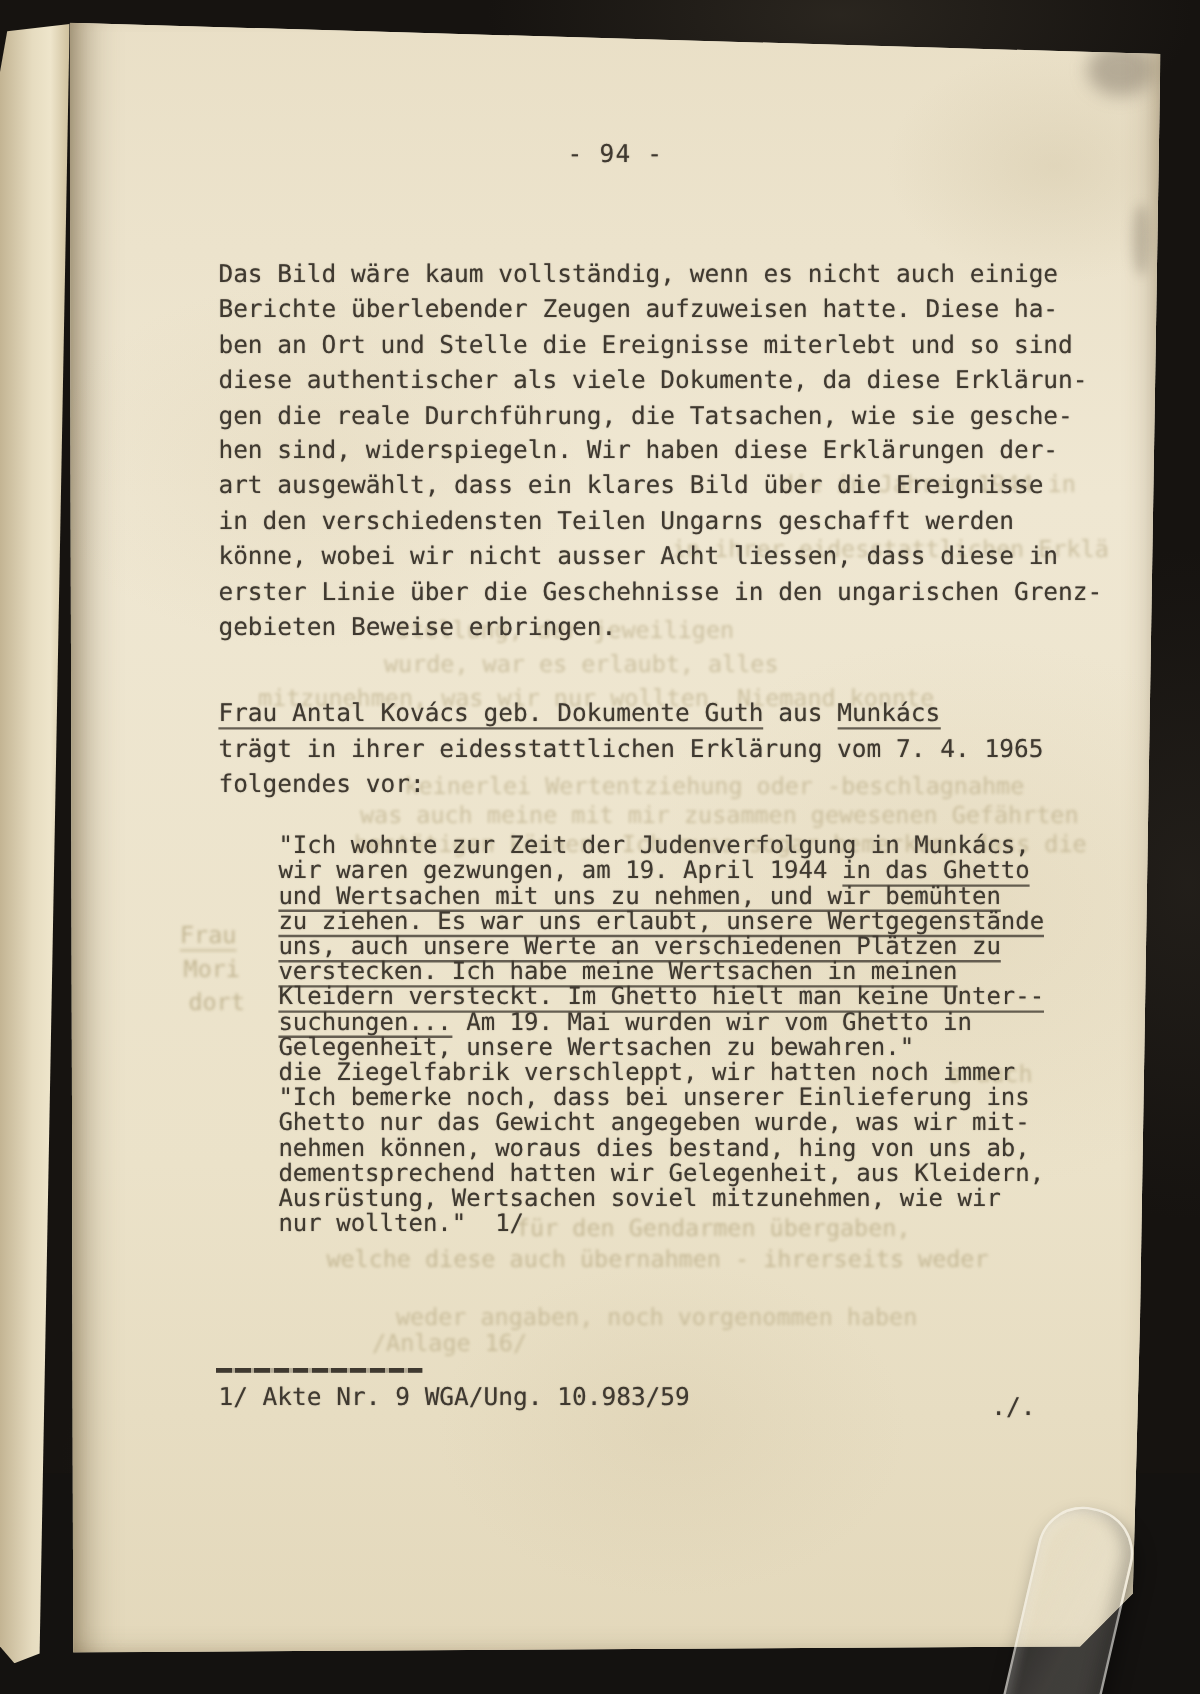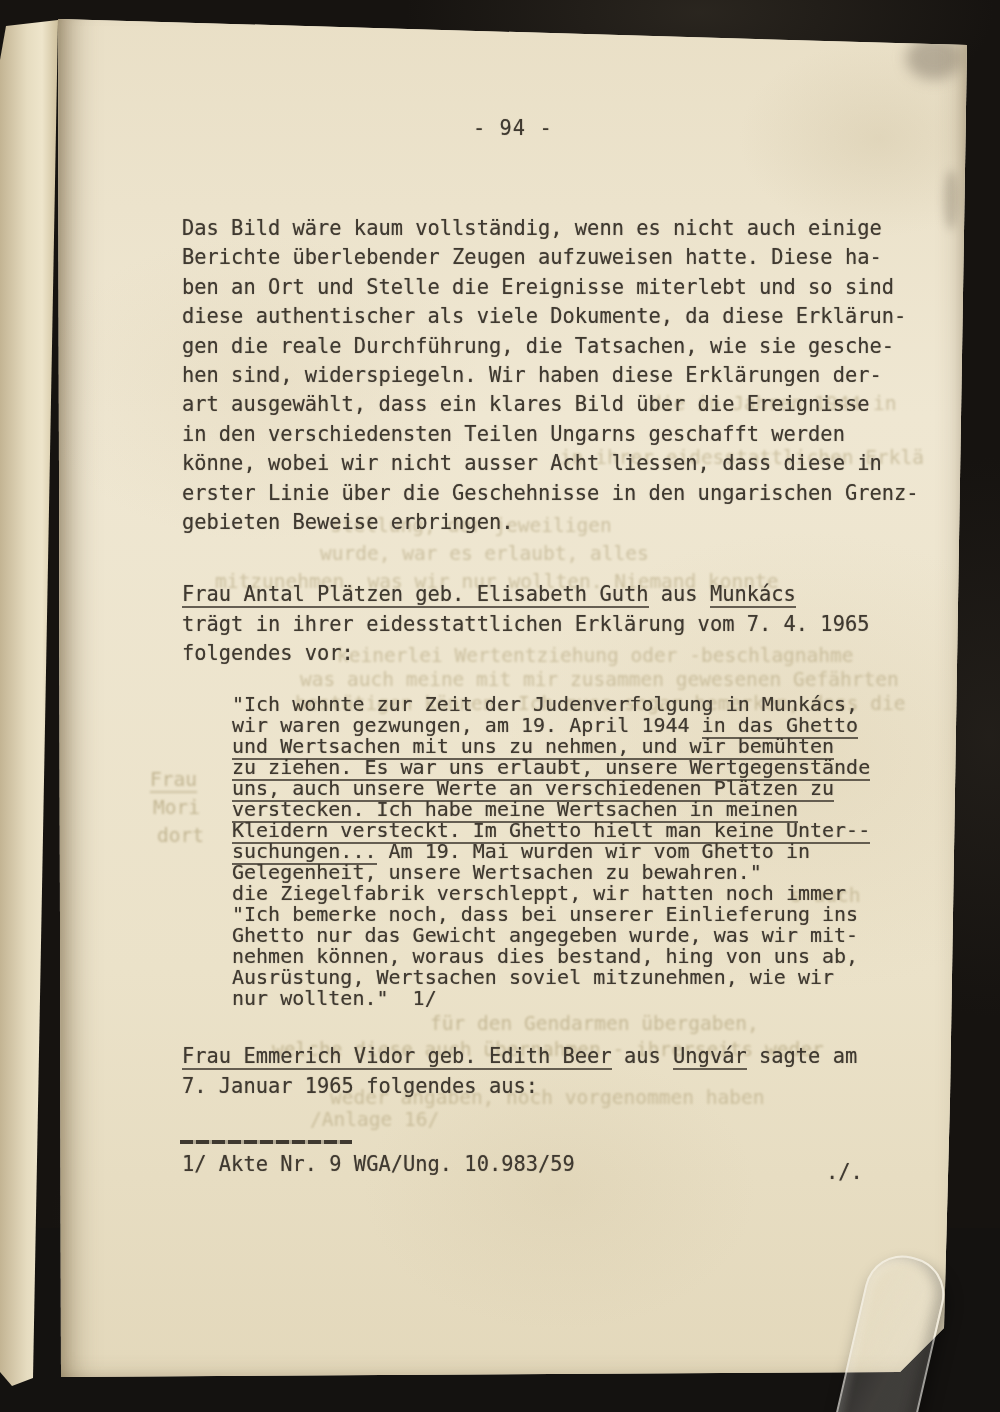--- a/index.html
+++ b/index.html
@@ -139,47 +139,44 @@
         <div class="tline">gen die reale Durchführung, die Tatsachen, wie sie gesche-</div>
         <div class="tline">hen sind, widerspiegeln. Wir haben diese Erklärungen der-</div>
         <div class="tline">art ausgewählt, dass ein klares Bild über die Ereignisse</div>
         <div class="tline">in den verschiedensten Teilen Ungarns geschafft werden</div>
         <div class="tline">könne, wobei wir nicht ausser Acht liessen, dass diese in</div>
         <div class="tline">erster Linie über die Geschehnisse in den ungarischen Grenz-</div>
         <div class="tline">gebieten Beweise erbringen.</div>
       </div>
 
     <div class="block kov-head ink">
-        <div class="tline"><span class="u">Frau Antal Plätzen geb. Elisabeth Guth</span><span> aus </span><span class="u">Munkács</span></div>
+        <div class="tline"><span class="u">Frau Antal Kovács geb. Dokumente Guth</span><span> aus </span><span class="u">Munkács</span></div>
         <div class="tline">trägt in ihrer eidesstattlichen Erklärung vom 7. 4. 1965</div>
         <div class="tline">folgendes vor:</div>
       </div>
 
     <div class="block quote ink">
         <div class="tline"><span>"Ich wohnte zur Zeit der Judenverfolgung in Munkács,</span></div>
         <div class="tline"><span>wir waren gezwungen, am 19. April 1944 </span><span class="u">in das Ghetto</span></div>
         <div class="tline"><span class="u">und Wertsachen mit uns zu nehmen, und wir bemühten</span></div>
         <div class="tline"><span class="u">zu ziehen. Es war uns erlaubt, unsere Wertgegenstände</span></div>
         <div class="tline"><span class="u">uns, auch unsere Werte an verschiedenen Plätzen zu</span></div>
         <div class="tline"><span class="u">verstecken. Ich habe meine Wertsachen in meinen</span></div>
         <div class="tline"><span class="u">Kleidern versteckt. Im Ghetto hielt man keine Unter--</span></div>
         <div class="tline"><span class="u">suchungen...</span><span> Am 19. Mai wurden wir vom Ghetto in</span></div>
         <div class="tline"><span>Gelegenheit, unsere Wertsachen zu bewahren."</span></div>
         <div class="tline"><span>die Ziegelfabrik verschleppt, wir hatten noch immer</span></div>
         <div class="tline"><span>"Ich bemerke noch, dass bei unserer Einlieferung ins</span></div>
         <div class="tline"><span>Ghetto nur das Gewicht angegeben wurde, was wir mit-</span></div>
         <div class="tline"><span>nehmen können, woraus dies bestand, hing von uns ab,</span></div>
+        <div class="tline"><span>dementsprechend hatten wir Gelegenheit, aus Kleidern,</span></div>
         <div class="tline"><span>Ausrüstung, Wertsachen soviel mitzunehmen, wie wir</span></div>
         <div class="tline"><span>nur wollten."  1/</span></div>
       </div>
 
-    <div class="block vid-head ink">
-        <div class="tline"><span class="u">Frau Emmerich Vidor geb. Edith Beer</span><span> aus </span><span class="u">Ungvár</span><span> sagte am</span></div>
-        <div class="tline">7. Januar 1965 folgendes aus:</div>
-      </div>
 
     <div class="sep"></div>
 
     <div class="block footnote ink">1/ Akte Nr. 9 WGA/Ung. 10.983/59</div>
 
     <div class="contmark ink">./.</div>
 
     <div class="smudge"></div>
     <div class="smudge2"></div>
     <div class="vignette"></div>

